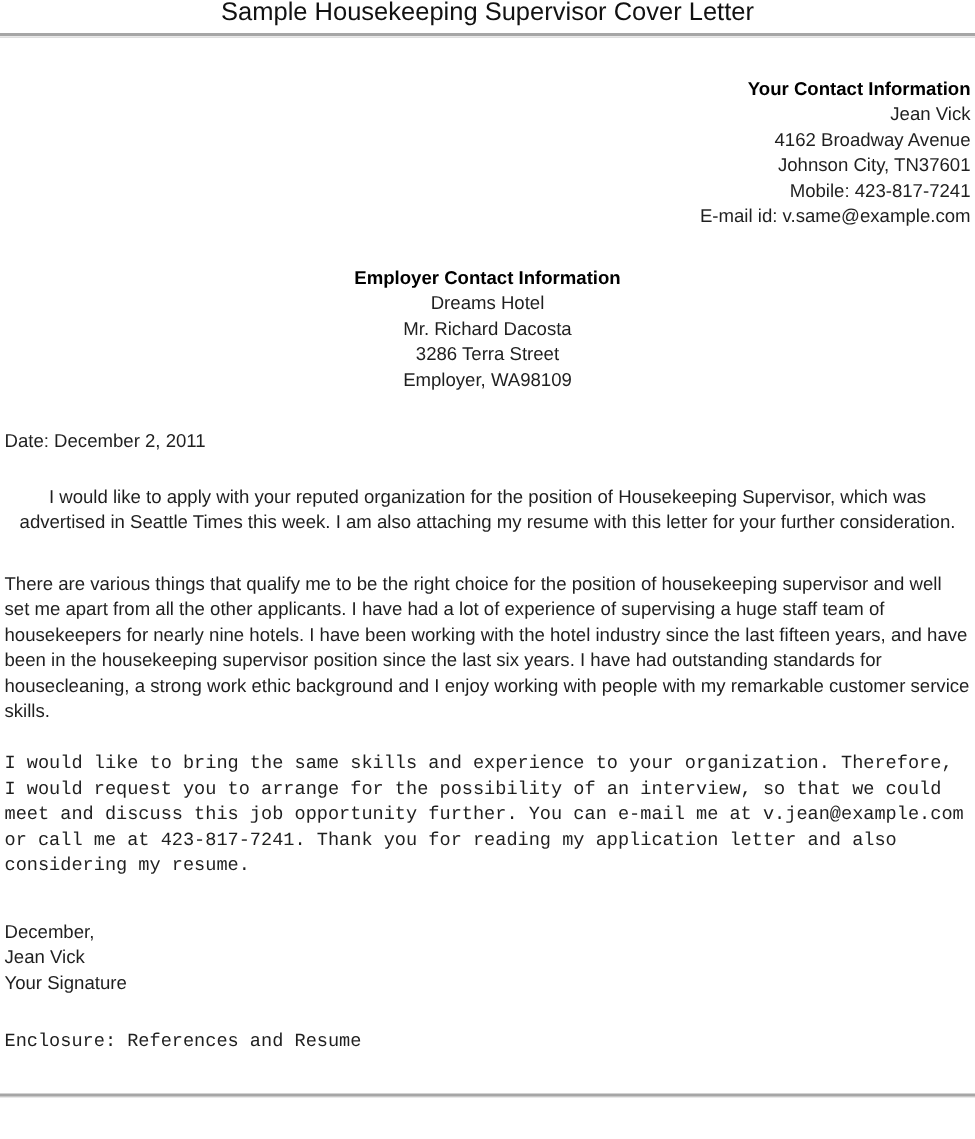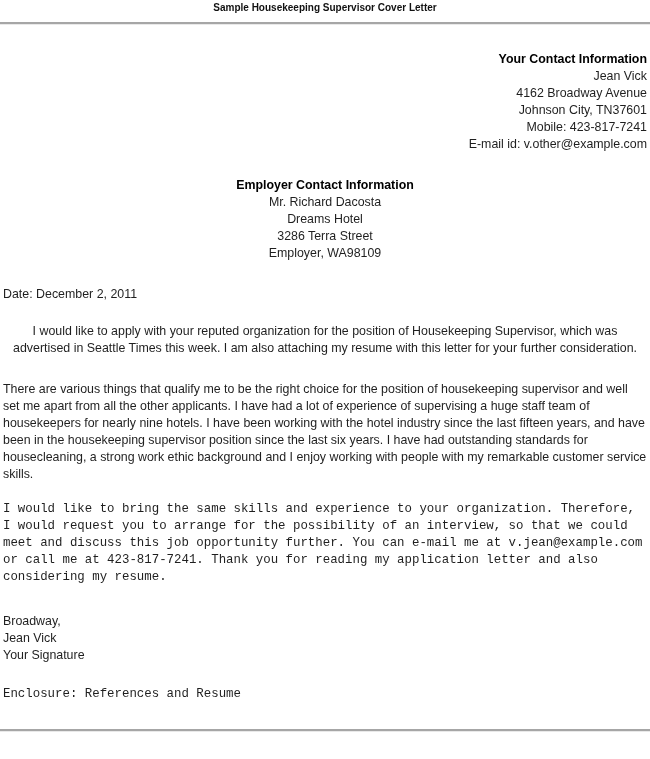--- a/index.html
+++ b/index.html
@@ -16,22 +16,22 @@
     font-size: 12.4px;
     line-height: 17px;
     color: #1f1f1f;
     overflow: hidden;
     box-sizing: border-box;
   }
   .title {
     margin: 0;
     padding-top: 0px;
     text-align: center;
-    font-size: 10px;
-    font-weight: bold;
+    font-size: 17px;
+    font-weight: normal;
     line-height: 16px;
     color: #111111;
   }
   .rule {
     border: 0;
     height: 2px;
     background: #a6a6a6;
     border-bottom: 1px solid #e9e9e9;
     margin: 6px 0 0 0;
   }
@@ -84,42 +84,42 @@
   <div class="rule top"></div>
 
   <div class="content">
 
     <div class="sender-block">
       <span class="line block-heading">Your Contact Information</span>
       <span class="line">Jean Vick</span>
       <span class="line">4162 Broadway Avenue</span>
       <span class="line">Johnson City, TN37601</span>
       <span class="line">Mobile: 423-817-7241</span>
-      <span class="line">E-mail id: v.other@example.com</span>
+      <span class="line">E-mail id: v.same@example.com</span>
     </div>
 
     <div class="recipient-block">
       <span class="line block-heading">Employer Contact Information</span>
+      <span class="line">Dreams Hotel</span>
       <span class="line">Mr. Richard Dacosta</span>
-      <span class="line">Dreams Hotel</span>
       <span class="line">3286 Terra Street</span>
       <span class="line">Employer, WA98109</span>
     </div>
 
     <div class="date-line">Date: December 2, 2011</div>
 
 
     <p class="paragraph p1">I would like to apply with your reputed organization for the position of Housekeeping Supervisor, which was advertised in Seattle Times this week. I am also attaching my resume with this letter for your further consideration.</p>
 
     <p class="paragraph p2">There are various things that qualify me to be the right choice for the position of housekeeping supervisor and well set me apart from all the other applicants. I have had a lot of experience of supervising a huge staff team of housekeepers for nearly nine hotels. I have been working with the hotel industry since the last fifteen years, and have been in the housekeeping supervisor position since the last six years. I have had outstanding standards for housecleaning, a strong work ethic background and I enjoy working with people with my remarkable customer service skills.</p>
 
     <p class="paragraph p3">I would like to bring the same skills and experience to your organization. Therefore, I would request you to arrange for the possibility of an interview, so that we could meet and discuss this job opportunity further. You can e-mail me at v.jean@example.com or call me at 423-817-7241. Thank you for reading my application letter and also considering my resume.</p>
 
     <div class="closing-block">
-      <span class="line">Broadway,</span>
+      <span class="line">December,</span>
       <span class="line">Jean Vick</span>
       <span class="line">Your Signature</span>
     </div>
 
     <div class="enclosure-line">Enclosure: References and Resume</div>
 
   </div>
 
   <div class="rule bottom"></div>
 

